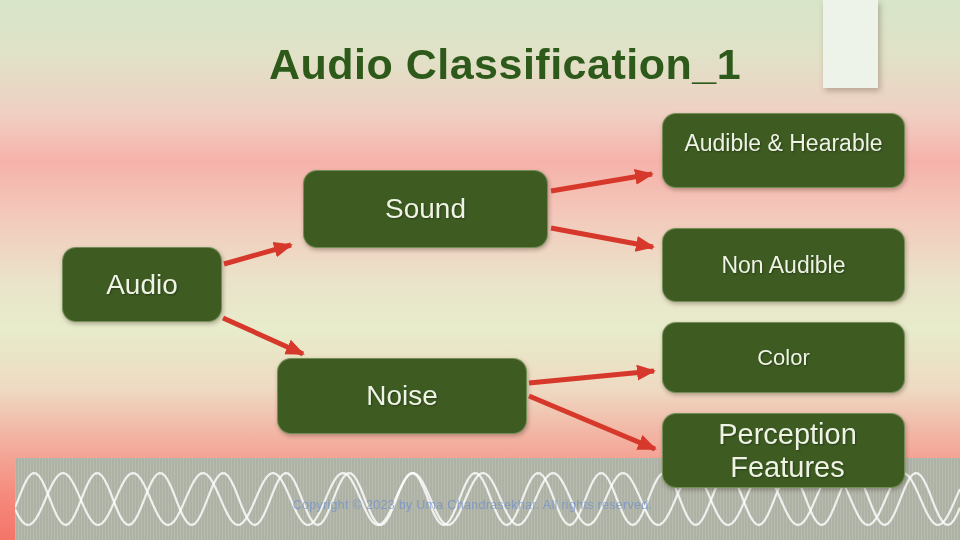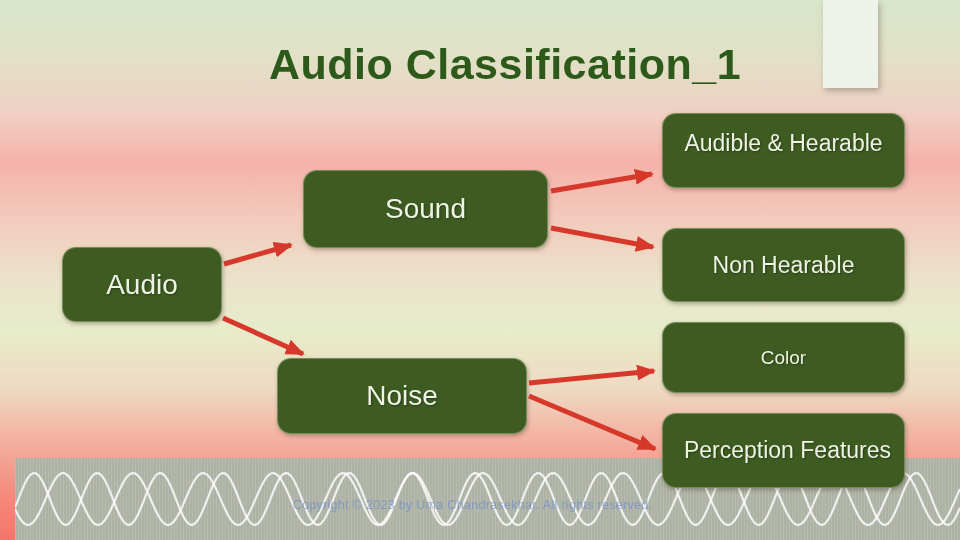--- a/index.html
+++ b/index.html
@@ -46,22 +46,22 @@
     color:var(--node-text,#eef3e4);
     text-shadow:1px 1px 2px rgba(0,0,0,0.35);
     box-shadow:1px 2px 4px rgba(60,40,30,0.35);
     z-index:4;text-align:center;
   }
   .n-audio   {left:62px; top:247px;width:160px;height:75px;font-size:28px;}
   .n-sound   {left:303px;top:170px;width:245px;height:78px;font-size:28px;}
   .n-noise   {left:277px;top:358px;width:250px;height:76px;font-size:28px;}
   .n-audible {left:662px;top:113px;width:243px;height:75px;font-size:23px;padding-bottom:14px;}
   .n-nonhear {left:662px;top:228px;width:243px;height:74px;font-size:23px;}
-  .n-color   {left:662px;top:322px;width:243px;height:71px;font-size:19px;}
-  .n-percept {left:662px;top:413px;width:243px;height:75px;font-size:23px;padding-left:8px;}
+  .n-color   {left:662px;top:322px;width:243px;height:71px;font-size:22px;}
+  .n-percept {left:662px;top:413px;width:243px;height:75px;font-size:29px;padding-left:8px;}
   .arrows{position:absolute;left:0;top:0;z-index:5;pointer-events:none;}
   .arrow-line{stroke:var(--arrow,#d6392b);stroke-width:5px;}
   .arrow-head{fill:var(--arrow,#d6392b);}
 </style>
 </head>
 <body>
 
 <div class="slide">
 
   <div class="title">Audio Classification_1</div>
@@ -83,21 +83,21 @@
   <div class="node n-sound">
     <span>Sound</span>
   </div>
   <div class="node n-audible">
     <span>Audible &amp; Hearable</span>
   </div>
   <div class="node n-noise">
     <span>Noise</span>
   </div>
   <div class="node n-nonhear">
-    <span>Non Hearable</span>
+    <span>Non Audible</span>
   </div>
   <div class="node n-color">
     <span>Color</span>
   </div>
   <div class="node n-percept">
     <span>Perception Features</span>
   </div>
 
   <svg class="arrows" width="960" height="540" viewBox="0 0 960 540">
     <defs>

